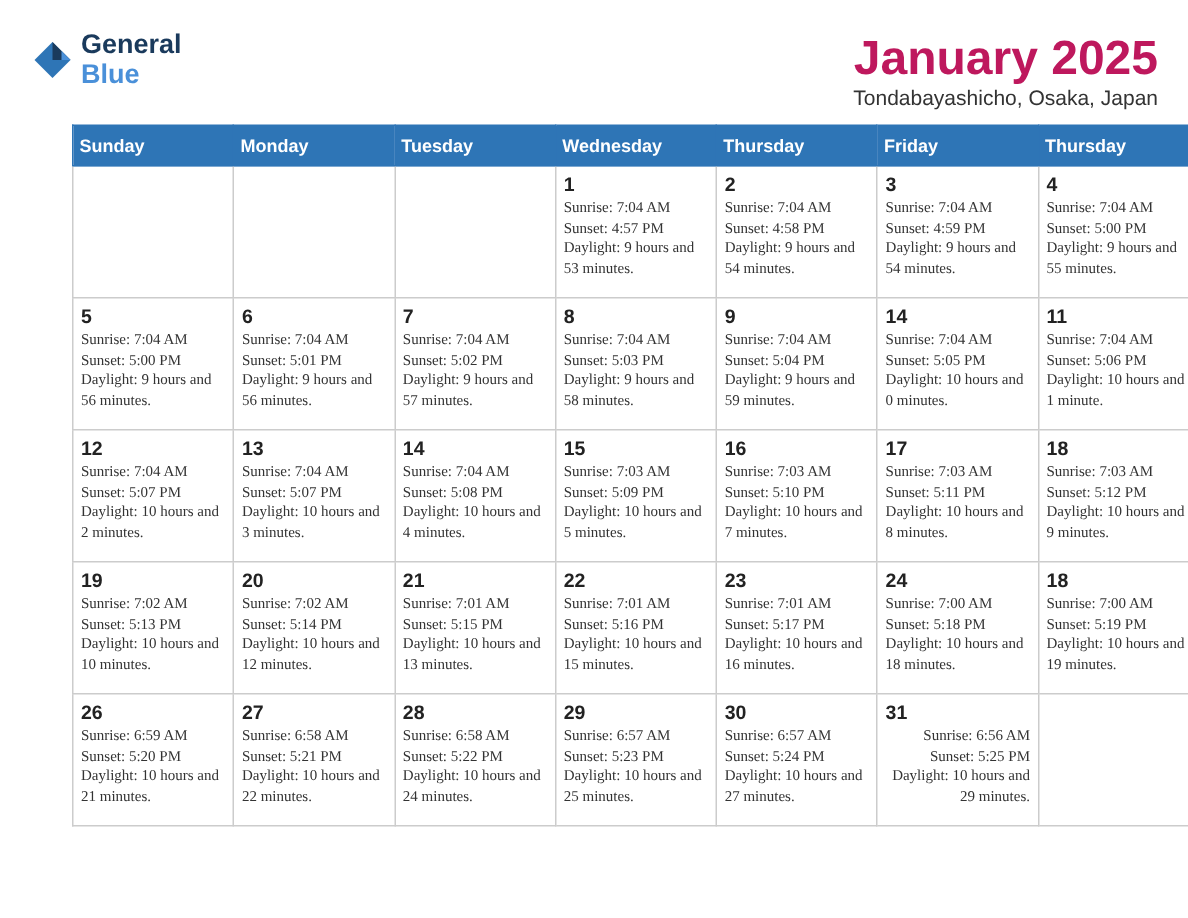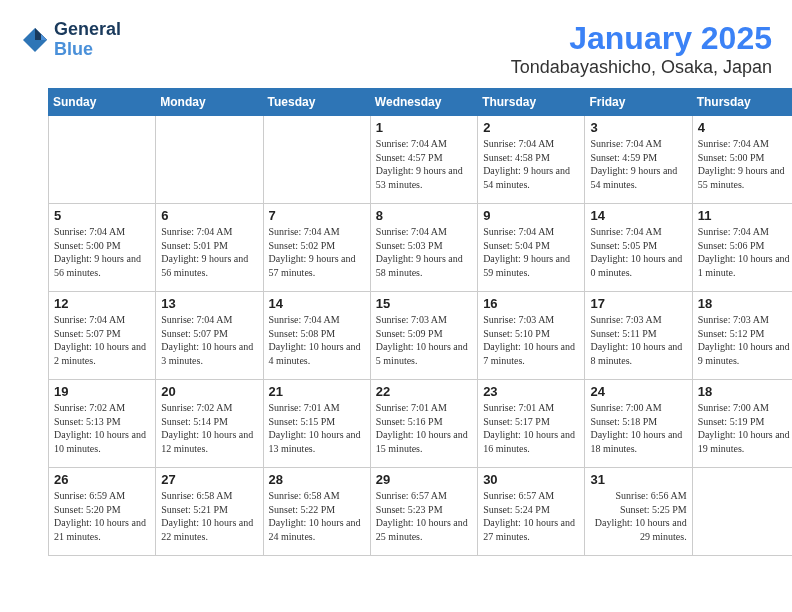--- a/index.html
+++ b/index.html
@@ -30,24 +30,24 @@
       width: 30px;
       height: 30px;
       margin-right: 4px;
     }
     .title-block {
       text-align: right;
     }
     .month-title {
       font-size: 32px;
       font-weight: bold;
-      color: #3b82f6;
+      color: #be185d;
     }
     .location {
-      font-size: 18px;
+      font-size: 14px;
       color: #333;
     }
     table {
       width: 100%;
       border-collapse: collapse;
       table-layout: fixed;
       margin-left: 28px;
     }
     th {
       background-color: #2e75b6;

